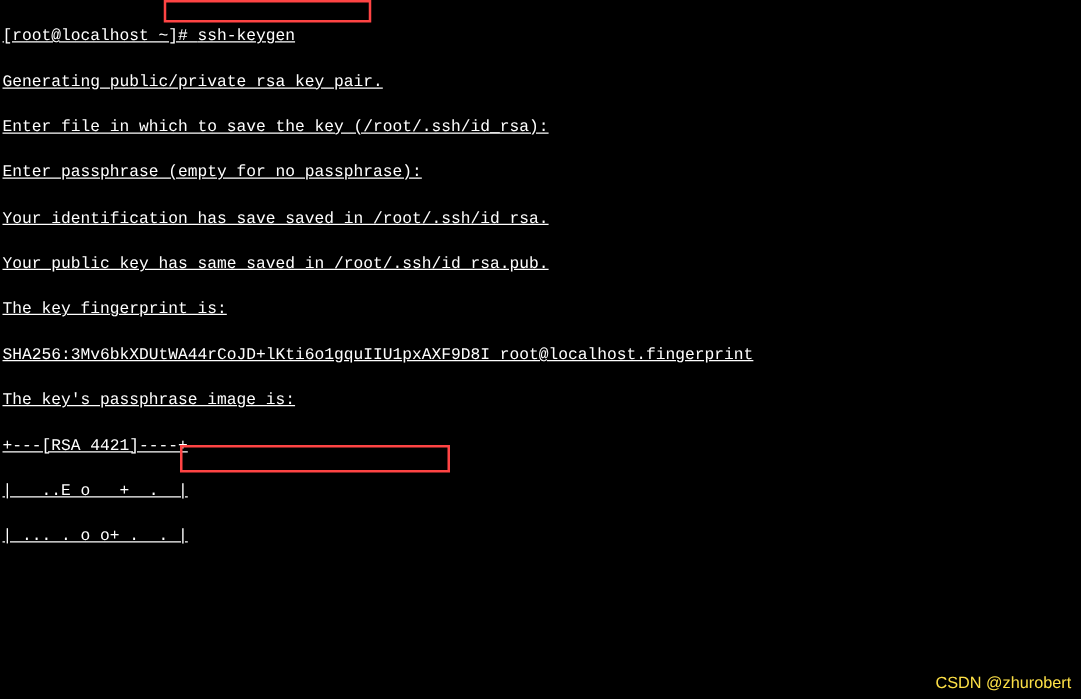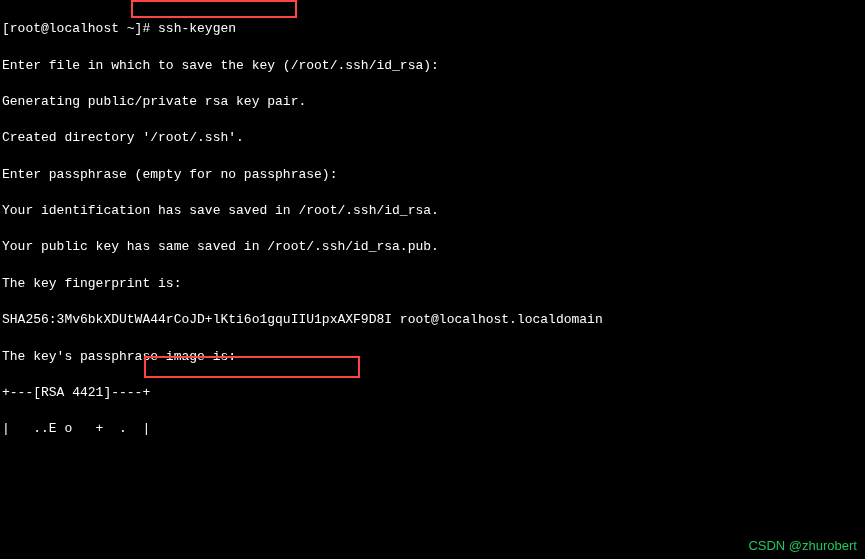--- a/index.html
+++ b/index.html
@@ -18,20 +18,21 @@
       height: 559px;
       overflow: hidden;
       position: relative;
     }
     .terminal {
       white-space: pre;
     }
     .line {
       display: block;
       min-height: 17px;
+      text-decoration: underline;
     }
     .highlight-box {
       position: absolute;
       border: 2px solid #ff4444;
       background: transparent;
       pointer-events: none;
     }
     .hl1 {
       top: 0px;
       left: 131px;
@@ -41,44 +42,44 @@
     .hl2 {
       top: 356px;
       left: 144px;
       width: 216px;
       height: 22px;
     }
     .watermark {
       position: absolute;
       bottom: 4px;
       right: 8px;
-      color: #22c55e;
+      color: #fde047;
       font-size: 13px;
       font-family: Arial, sans-serif;
     }
     .inline {
       display: inline;
     }
   </style>
 </head>
 <body>
 
 <div class="terminal">
 <span class="line"><span class="inline">[root@localhost ~]# </span><span class="inline">ssh-keygen</span></span>
+<span class="line">Generating public/private rsa key pair.</span>
 <span class="line">Enter file in which to save the key (/root/.ssh/id_rsa):</span>
-<span class="line">Generating public/private rsa key pair.</span>
-<span class="line">Created directory '/root/.ssh'.</span>
 <span class="line">Enter passphrase (empty for no passphrase):</span>
 <span class="line">Your identification has save saved in /root/.ssh/id_rsa.</span>
 <span class="line">Your public key has same saved in /root/.ssh/id_rsa.pub.</span>
 <span class="line">The key fingerprint is:</span>
-<span class="line">SHA256:3Mv6bkXDUtWA44rCoJD+lKti6o1gquIIU1pxAXF9D8I root@localhost.localdomain</span>
+<span class="line">SHA256:3Mv6bkXDUtWA44rCoJD+lKti6o1gquIIU1pxAXF9D8I root@localhost.fingerprint</span>
 <span class="line">The key's passphrase image is:</span>
 <span class="line">+---[RSA 4421]----+</span>
 <span class="line">|   ..E o   +  .  |</span>
+<span class="line">| ... . o o+ .  . |</span>
 
 
 
 
 
 
 
 
 
 

